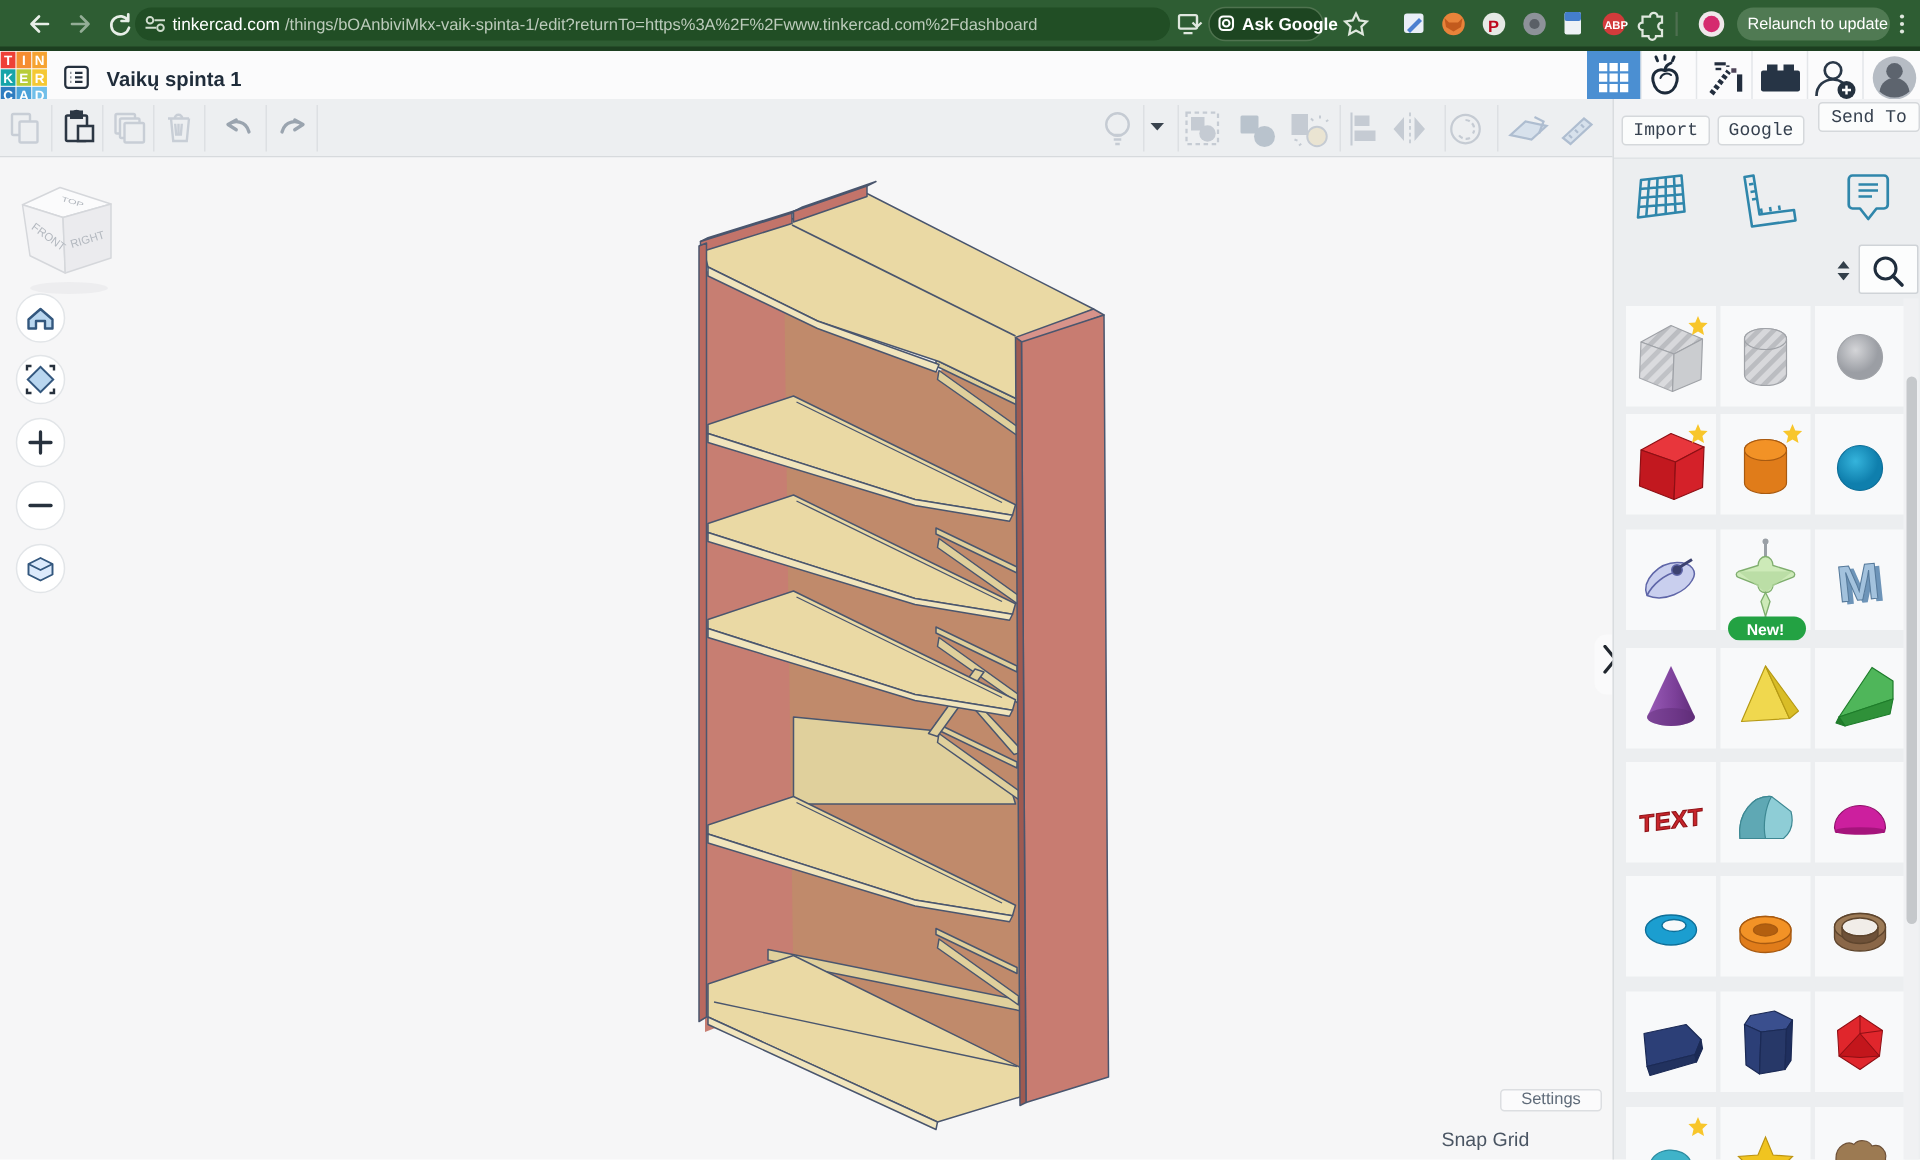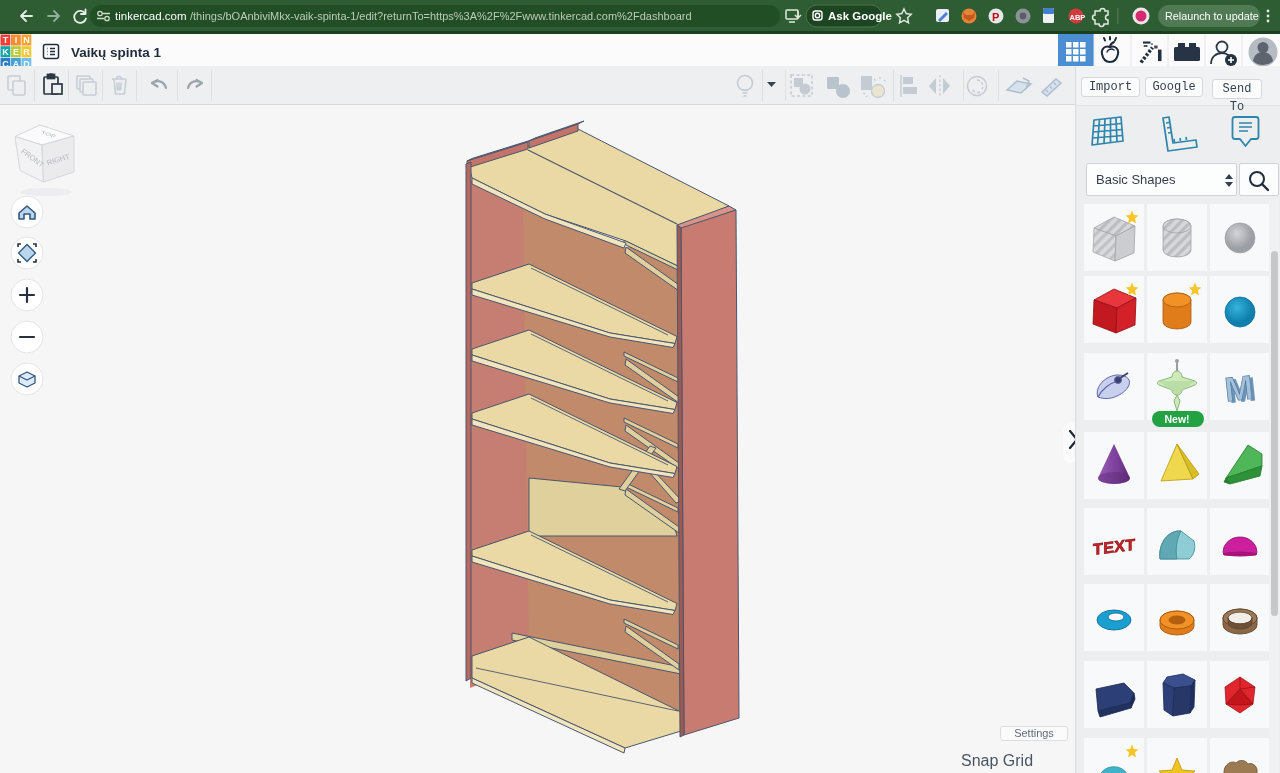--- a/index.html
+++ b/index.html
@@ -259,21 +259,21 @@
       <path d="M293 12 l6 3 -3 8" fill="none"></path>
     </g>
 
     <g stroke="#aebdd0" stroke-width="1.5" fill="#d7e1ec">
       <path d="M312 26 l14 -13 5 4 -14 13 z"></path>
       <path d="M316 24 l2 2 M320 20.5 l2 2 M324 17 l2 2"></path>
     </g>
   </svg>
   <div class="btn" style="left:1081px;top:11px;width:59px">Import</div>
   <div class="btn" style="left:1145px;top:11px;width:58px">Google</div>
-  <div class="btn" style="left:1212px;top:13px;width:50px">Send To</div>
+  <div class="btn" style="left:1212px;top:2px;width:68px">Send To</div>
 </div>
 
 <div id="canvas">
   <svg class="abs" style="left:0;top:0" width="1075" height="668" viewBox="0 105 1075 668">
 <polygon points="470,180 524,206 531,664 470,688" fill="#c77e72"></polygon>
 <polygon points="523,206 624,248 678,230 681,278 681,731 529,662" fill="#c08a6b"></polygon>
 <g stroke="#4a566e" stroke-width="1" stroke-linejoin="round">
 <polygon points="529,478 622,487 674,526 677,536 529,536" fill="#e0d09c"></polygon>
 <polygon points="512,633 681,667 681,674 512,640" fill="#e0d09c"></polygon>
 <polygon points="624,240 678,266 678,270 624,244" fill="#e0d09c"></polygon>
@@ -357,21 +357,21 @@
       <polyline points="10,184 18,188 26,184 M18,188 18,195" fill="none"></polyline>
     </g>
   </svg>
 
   <div class="abs" style="left:1063px;top:318px;width:12px;height:40px;background:#fafafb;border-radius:8px 0 0 8px;"></div>
   <svg class="abs" style="left:1068px;top:325px" width="12" height="20">
       <path d="M2 1 L9 9.5 L2 18" fill="none" stroke="#20262e" stroke-width="2.2" stroke-linecap="round"></path>
     </svg>
 
   <div class="abs" style="left:1000px;top:621px;width:68px;height:15px;border:1px solid #dcdee1;border-radius:3px;background:#fbfbfc;font-size:11px;color:#5f6b79;text-align:center;line-height:13px;">Settings</div>
-  <div class="abs" style="left:961px;top:647px;font-size:16px;color:#4a5563;">Snap Grid</div>
+  <div class="abs" style="left:961px;top:647px;font-size:13px;color:#4a5563;">Snap Grid</div>
   <div class="abs" style="left:1011px;top:643px;width:57px;height:17px;border:1px solid #dcdee1;border-radius:3px;background:#fbfbfc;font-size:10.5px;color:#333e4a;line-height:15px;padding-left:6px;margin-top:44px;">1.0 mm<span style="font-size:7px;position:absolute;right:4px;top:4px;">▲</span></div>
 </div>
 
 <div id="panel">
   <div style="position:absolute;left:0;top:0;width:205px;height:39px;background:#f1f2f4;"></div>
     <div style="position:absolute;left:0;top:39px;width:205px;height:1px;background:#e0e3e6;"></div>
 
   <svg class="abs" style="left:14px;top:48px" width="180" height="38">
     <g stroke="#2f86ab" stroke-width="1.7" fill="none" stroke-linejoin="round">
       <polygon points="4,6 31,3 33,27 2,31"></polygon>
@@ -380,21 +380,20 @@
     <g stroke="#2f86ab" stroke-width="1.7" fill="none" stroke-linejoin="round">
       <path d="M73,4 l6,-1 4,26 23,-3 1,7 -29,4 z"></path>
       <path d="M76,9 l3,-0.5 M77,14 l3,-0.5 M78,19 l3,-0.5 M84,25 l0.5,3 M90,24 l0.5,3 M96,23 l0.5,3"></path>
     </g>
     <g stroke="#2f86ab" stroke-width="1.8" fill="none" stroke-linejoin="round">
       <path d="M145,3 h21 a2.5,2.5 0 0 1 2.5,2.5 v17 a2.5,2.5 0 0 1 -2.5,2.5 h-5 l-5.5,7 -5.5,-7 h-5 a2.5,2.5 0 0 1 -2.5,-2.5 v-17 a2.5,2.5 0 0 1 2.5,-2.5 z"></path>
       <path d="M149,9 h13 M149,13 h13 M149,17 h9" stroke-width="1.6"></path>
     </g>
   </svg>
 
-  <div class="abs" style="left:10px;top:97px;width:151px;height:33px;background:#fcfdfd;border:1px solid #cfd3d7;border-radius:2px;font-size:13px;color:#333f4a;line-height:31px;padding-left:9px;">Basic Shapes</div>
   <svg class="abs" style="left:148px;top:108px" width="10" height="13">
       <path d="M5 0 l4 5 h-8 z M5 13 l4 -5 h-8 z" fill="#333f4a"></path>
     </svg>
   <div class="abs" style="left:163px;top:97px;width:40px;height:33px;background:#fcfdfd;border:1px solid #cfd3d7;border-radius:2px;"></div>
   <svg class="abs" style="left:171px;top:103px" width="24" height="24">
     <circle cx="10" cy="10" r="7" fill="none" stroke="#1f2d3d" stroke-width="2"></circle>
     <path d="M15 15 l6 6" stroke="#1f2d3d" stroke-width="2.4" stroke-linecap="round"></path>
   </svg>
 
 <div class="tile" style="left:8px;top:138px"></div>

